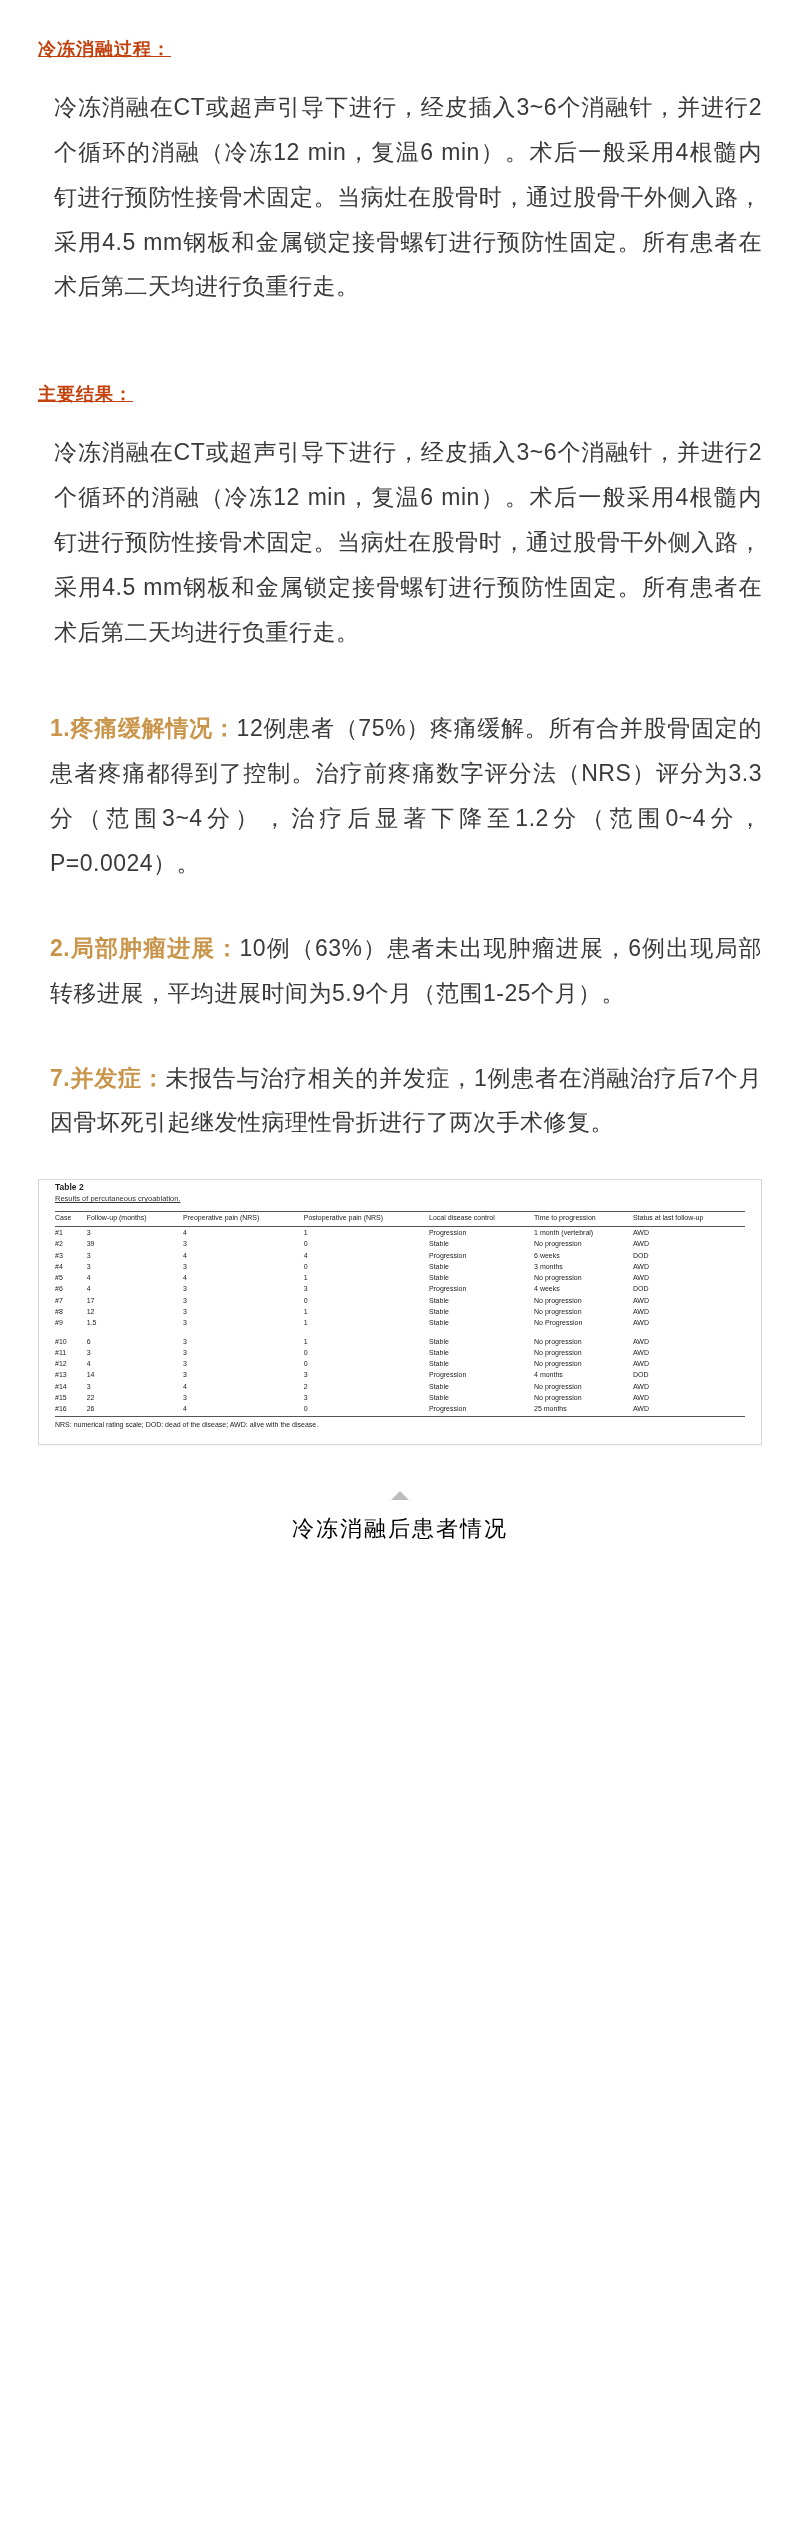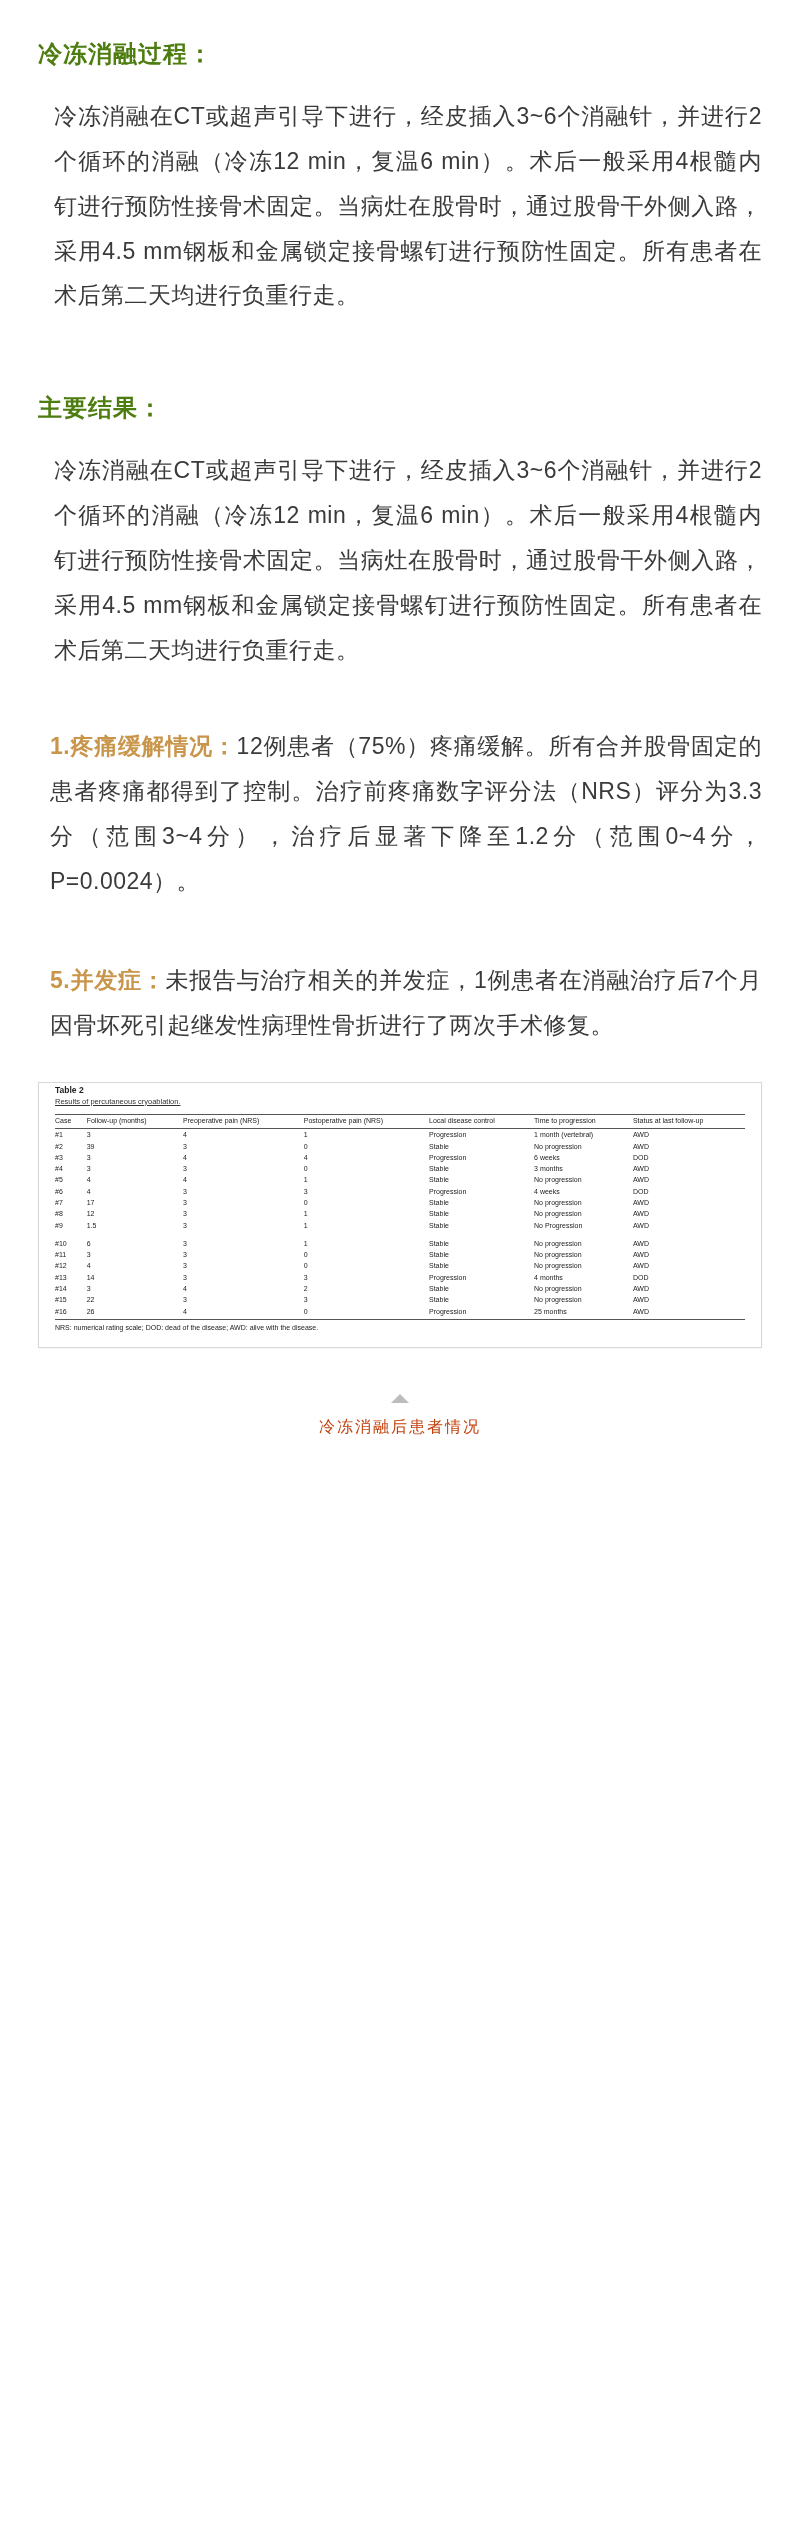--- a/index.html
+++ b/index.html
@@ -14,26 +14,27 @@
     color: #2b2b2b;
   }
   .page {
     width: 800px;
     min-height: 2528px;
     padding: 36px 38px 20px 38px;
     background: #ffffff;
     position: relative;
   }
   .section-heading {
-    color: #4d7c0f;
-    font-size: 24px;
+    color: #c2410c;
+    font-size: 18px;
     font-weight: bold;
     letter-spacing: 1px;
     margin: 0 0 22px 0;
     line-height: 1.5;
+    text-decoration: underline;
   }
   .body-para {
     font-size: 23px;
     line-height: 1.95;
     color: #3a3a3a;
     margin: 0 0 24px 16px;
     text-align: justify;
     letter-spacing: 0.5px;
   }
   .gap-lg { height: 48px; }
@@ -118,22 +119,22 @@
   .caret {
     display: block;
     margin: 0 auto 14px auto;
     width: 0;
     height: 0;
     border-left: 9px solid transparent;
     border-right: 9px solid transparent;
     border-bottom: 9px solid #bdbdbd;
   }
   .caption-text {
-    font-size: 16px;
-    color: #c2410c;
+    font-size: 22px;
+    color: #000000;
     letter-spacing: 2px;
   }
 </style>
 </head>
 <body>
 
 <div class="page">
 
   <h2 class="section-heading">冷冻消融过程：</h2>
   <p class="body-para">冷冻消融在CT或超声引导下进行，经皮插入3~6个消融针，并进行2个循环的消融（冷冻12 min，复温6 min）。术后一般采用4根髓内钉进行预防性接骨术固定。当病灶在股骨时，通过股骨干外侧入路，采用4.5 mm钢板和金属锁定接骨螺钉进行预防性固定。所有患者在术后第二天均进行负重行走。</p>
@@ -144,25 +145,28 @@
   <p class="body-para">冷冻消融在CT或超声引导下进行，经皮插入3~6个消融针，并进行2个循环的消融（冷冻12 min，复温6 min）。术后一般采用4根髓内钉进行预防性接骨术固定。当病灶在股骨时，通过股骨干外侧入路，采用4.5 mm钢板和金属锁定接骨螺钉进行预防性固定。所有患者在术后第二天均进行负重行走。</p>
 
   <div class="gap-md"></div>
 
   <p class="finding">
     <span class="lead">1.疼痛缓解情况：</span><span>12例患者（75%）疼痛缓解。所有合并股骨固定的患者疼痛都得到了控制。治疗前疼痛数字评分法（NRS）评分为3.3分（范围3~4分），治疗后显著下降至1.2分（范围0~4分，P=0.0024）。</span>
   </p>
 
   <div class="gap-sm"></div>
 
+  <p class="finding">
+    <span class="lead">2.局部肿瘤进展：</span><span>10例（63%）患者未出现肿瘤进展，6例出现局部转移进展，平均进展时间为5.9个月（范围1-25个月）。</span>
+  </p>
 
   <div class="gap-sm"></div>
 
   <p class="finding">
-    <span class="lead">5.并发症：</span><span>未报告与治疗相关的并发症，1例患者在消融治疗后7个月因骨坏死引起继发性病理性骨折进行了两次手术修复。</span>
+    <span class="lead">7.并发症：</span><span>未报告与治疗相关的并发症，1例患者在消融治疗后7个月因骨坏死引起继发性病理性骨折进行了两次手术修复。</span>
   </p>
 
   <div class="table-card">
     <div class="tbl-title">Table 2</div>
     <div class="tbl-sub">Results of percutaneous cryoablation.</div>
 
     <table class="data">
       <thead>
         <tr>
           <th>Case</th>

